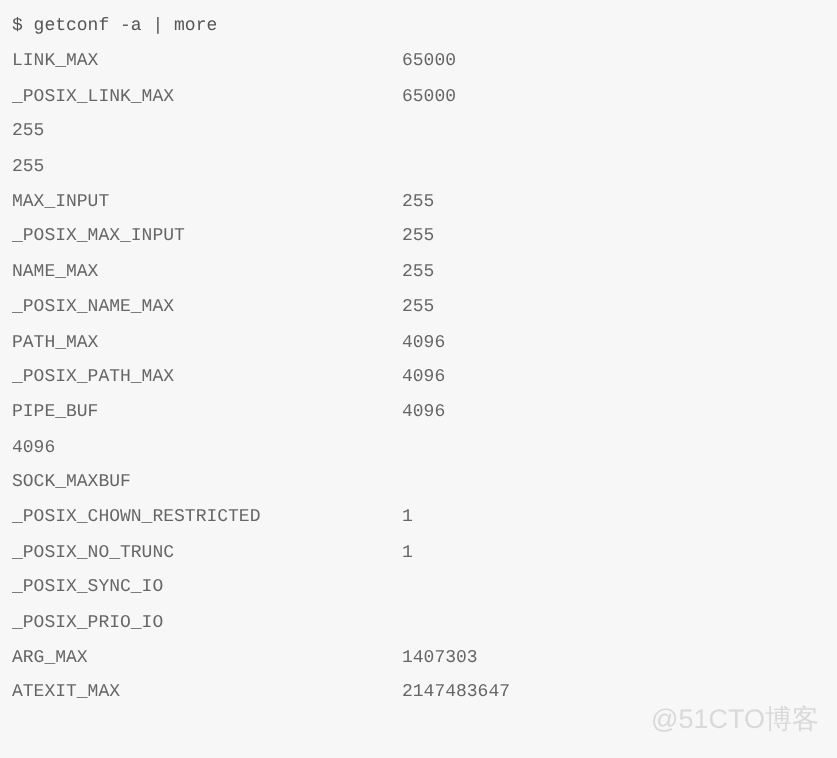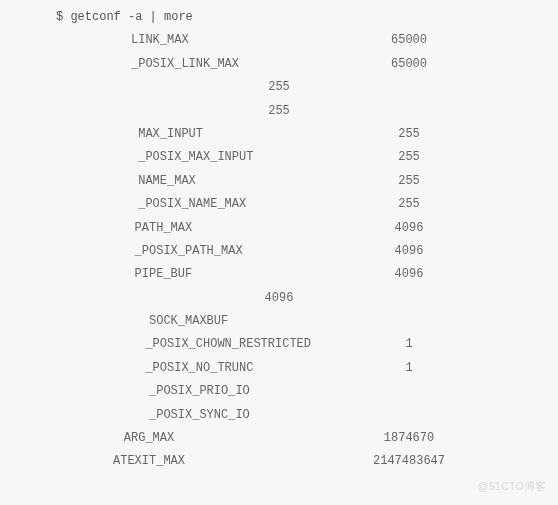--- a/index.html
+++ b/index.html
@@ -7,30 +7,30 @@
       width: 558px;
       height: 505px;
       background: #f7f7f7;
       font-family: "Courier New", Consolas, monospace;
       font-size: 12px;
       color: #666;
       padding: 6px 8px;
       position: relative;
       line-height: 1.95;
     }
-    .cmdline { color: #555; margin-left: 48px; }
-    .row { display: flex; justify-content: center; }
+    .cmdline { color: #555; }
+    .row { display: flex; }
     .name { width: 260px; flex-shrink: 0; }
     .val { }
     .watermark {
       position: absolute;
       bottom: 8px;
       right: 12px;
       color: #d9d9d9;
-      font-size: 11px;
+      font-size: 18px;
       font-family: -apple-system, BlinkMacSystemFont, "Segoe UI", sans-serif;
     }
   </style>
 </head>
 <body>
 
 <div class="cmdline">$ getconf -a | more</div>
 <div id="rows-container">
     <div class="row">
       <span class="name">LINK_MAX</span>
@@ -83,30 +83,30 @@
     </div>
     <div class="row">
       <span class="name">_POSIX_CHOWN_RESTRICTED</span>
       <span class="val">1</span>
     </div>
     <div class="row">
       <span class="name">_POSIX_NO_TRUNC</span>
       <span class="val">1</span>
     </div>
     <div class="row">
+      <span class="name">_POSIX_SYNC_IO</span>
+      <span class="val"></span>
+    </div>
+    <div class="row">
       <span class="name">_POSIX_PRIO_IO</span>
       <span class="val"></span>
     </div>
     <div class="row">
-      <span class="name">_POSIX_SYNC_IO</span>
-      <span class="val"></span>
-    </div>
-    <div class="row">
       <span class="name">ARG_MAX</span>
-      <span class="val">1874670</span>
+      <span class="val">1407303</span>
     </div>
     <div class="row">
       <span class="name">ATEXIT_MAX</span>
       <span class="val">2147483647</span>
     </div>
   </div>
 
 <div class="watermark">@51CTO博客</div>
 
 </body></html>

